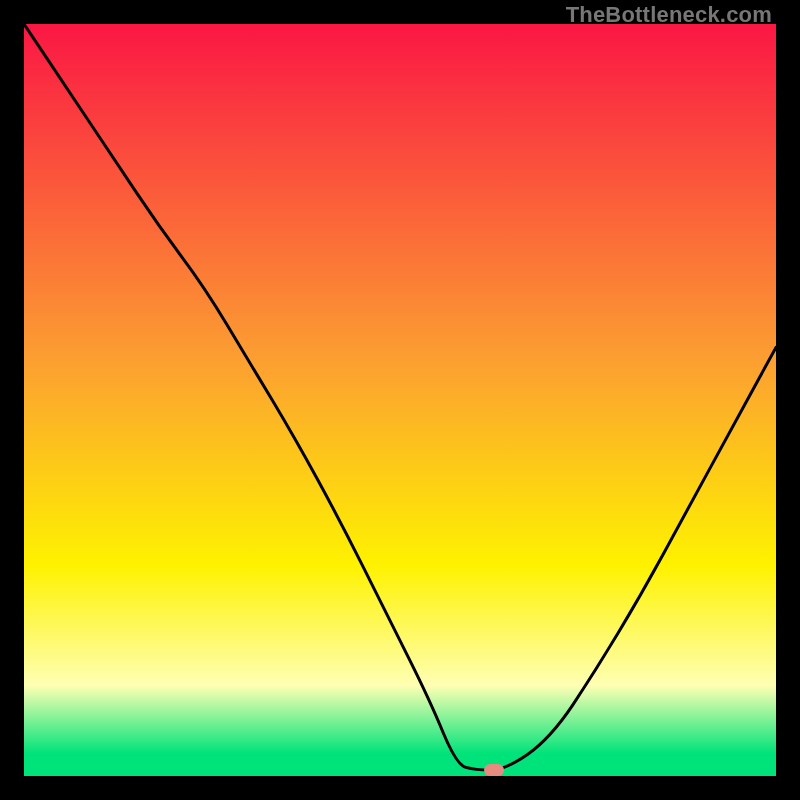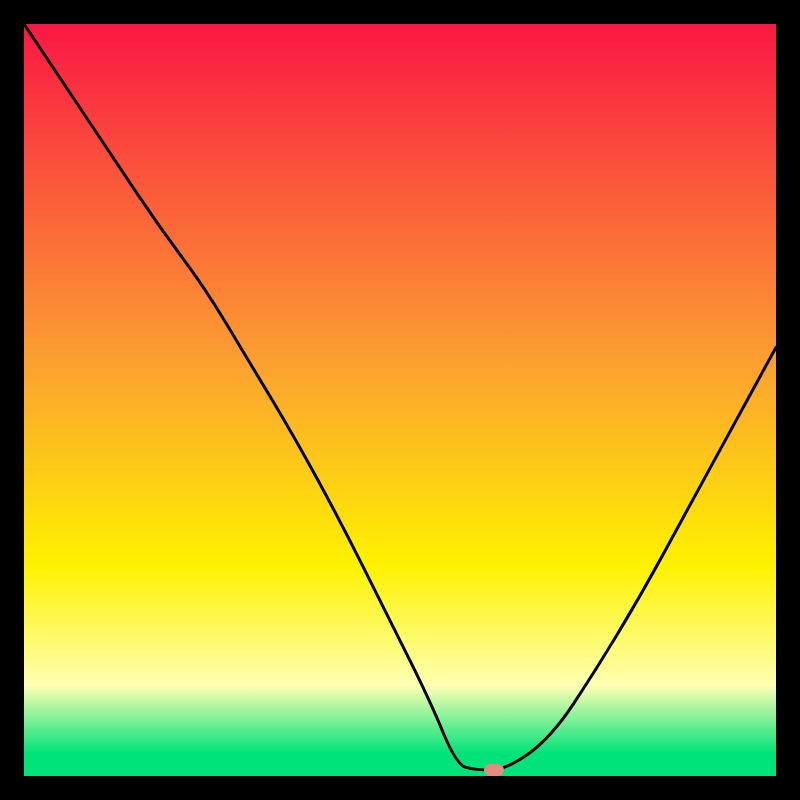--- a/index.html
+++ b/index.html
@@ -77,14 +77,15 @@
     </svg>
 
     <svg class="curve-svg" viewBox="0 0 752 752" preserveAspectRatio="none">
       <path id="curvePath" d="M 0.0 0.0 Q 0.0 0.0 22.6 33.8 Q 45.1 67.7 67.7 101.5 Q 90.2 135.4 112.8 169.2 Q 135.4 203.0 157.9 233.1 Q 180.5 263.2 203.0 300.8 Q 225.6 338.4 248.2 376.0 Q 270.7 413.6 293.3 455.0 Q 315.8 496.3 338.4 541.4 Q 361.0 586.6 383.5 631.7 Q 406.1 676.8 419.2 708.8 Q 432.4 740.7 441.8 743.4 Q 451.2 746.0 466.2 746.0 Q 481.3 746.0 503.8 730.2 Q 526.4 714.4 549.0 680.6 Q 571.5 646.7 594.1 609.1 Q 616.6 571.5 639.2 530.2 Q 661.8 488.8 684.3 447.4 Q 706.9 406.1 729.4 364.7 L 752.0 323.4" fill="none" stroke-width="3" stroke-linecap="round" stroke-linejoin="round" stroke="#000000"></path>
     </svg>
 
     <div class="marker" id="marker" style="left: 470px; top: 745.984px; background: rgb(229, 139, 128);"></div>
 
   </div>
 
+  <div class="watermark">TheBottleneck.com</div>
 
 </div>
 
 </body></html>

